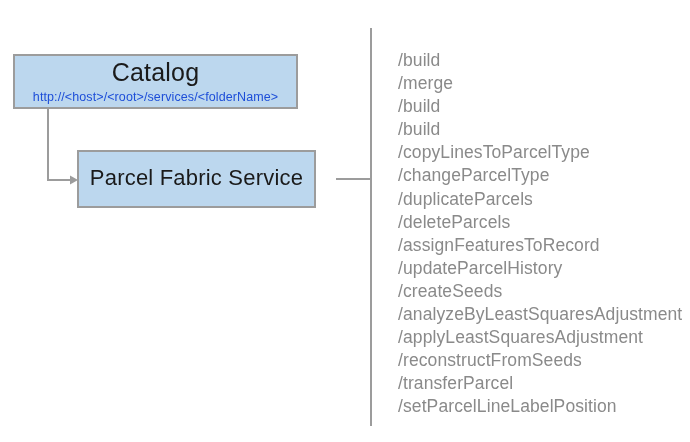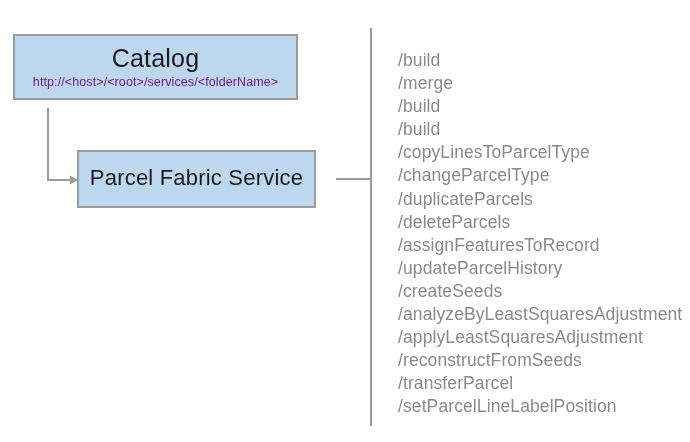--- a/index.html
+++ b/index.html
@@ -46,30 +46,30 @@
     justify-content: center;
     text-align: center;
   }
   .node-title {
     color: #1a1a1a;
     font-weight: 400;
     line-height: 1.1;
     letter-spacing: 0.2px;
   }
   .node-subtitle {
-    color: #701a75;
+    color: #1d4ed8;
     line-height: 1.2;
     letter-spacing: 0.1px;
   }
 
   #node-catalog {
     left: 13px;
-    top: 34px;
+    top: 54px;
     width: 285px;
-    height: 66px;
+    height: 55px;
   }
   #node-catalog .node-title {
     font-size: 25px;
     margin-top: 1px;
     margin-bottom: 3px;
   }
   #node-catalog .node-subtitle {
     font-size: 12.5px;
   }
 

